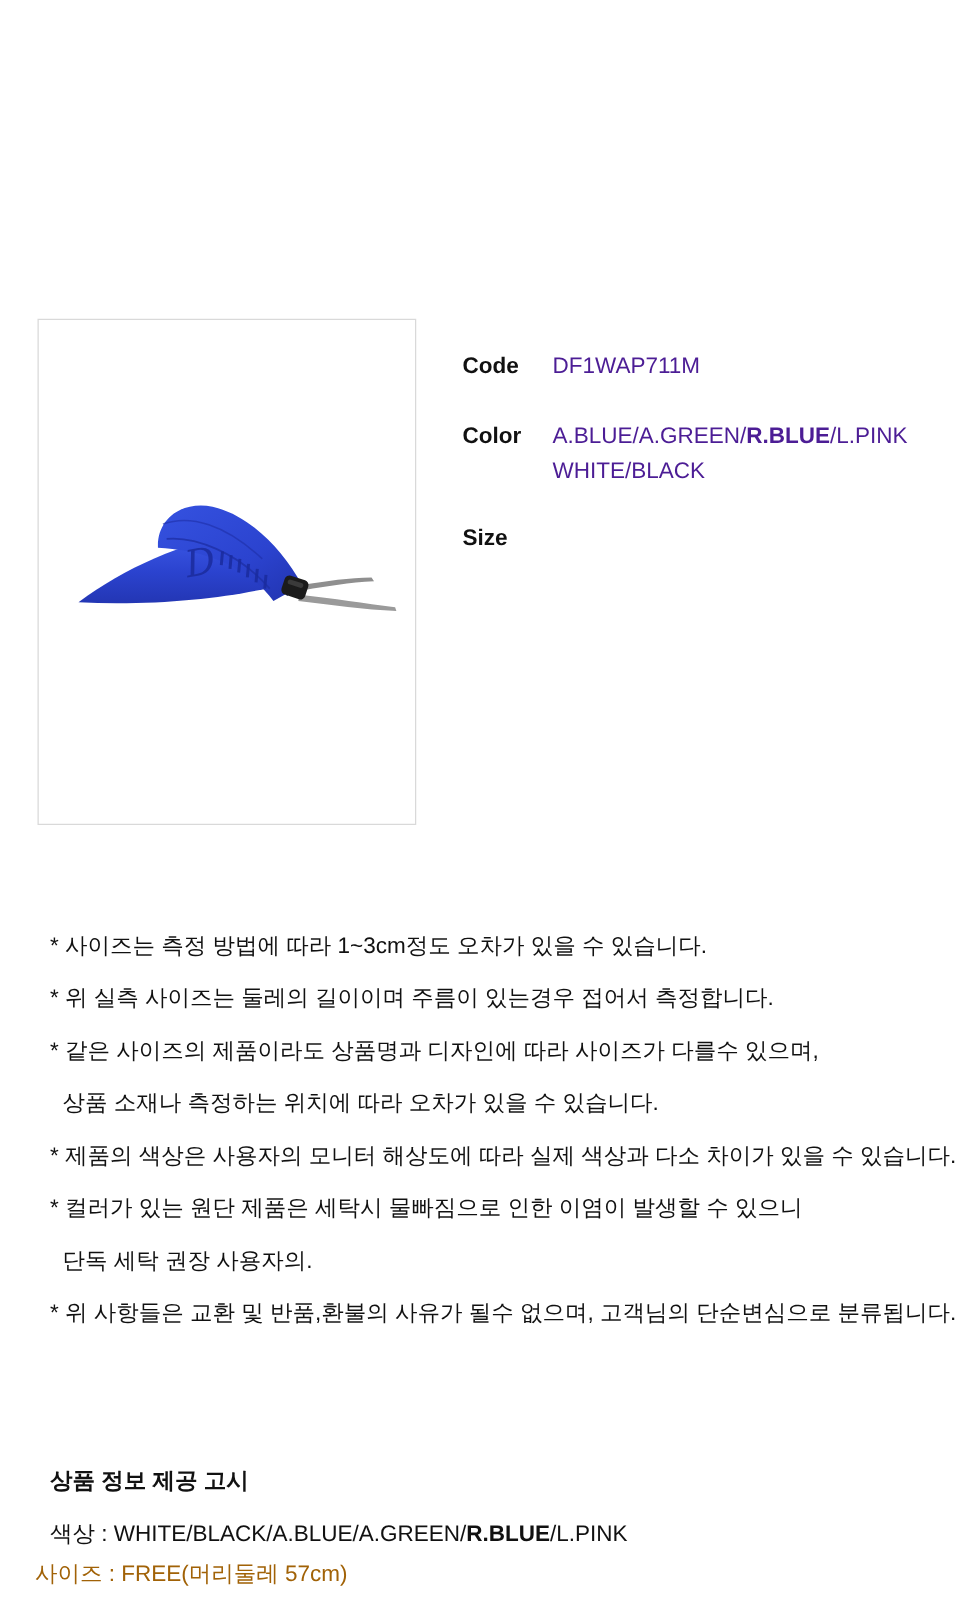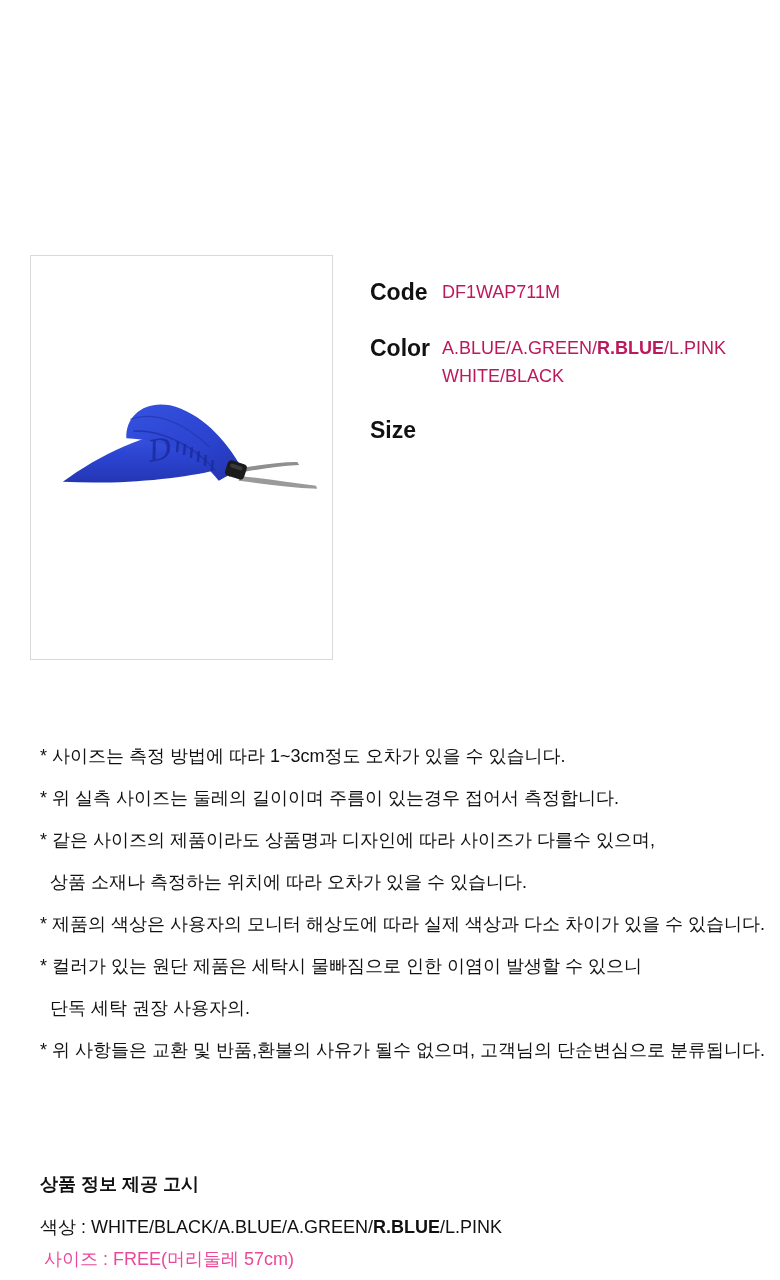--- a/index.html
+++ b/index.html
@@ -45,28 +45,28 @@
     width: 390px;
   }
   .info-row { position: absolute; left: 0; display: flex; }
   .info-row.code  { top: 0; }
   .info-row.color { top: 56px; }
   .info-row.size  { top: 138px; }
   .info-label {
     width: 72px;
     flex: 0 0 72px;
     font-weight: 700;
-    font-size: 23px;
+    font-size: 18px;
     line-height: 28px;
     color: #111111;
   }
   .info-value {
     font-size: 18px;
     line-height: 28px;
-    color: #be185d;
+    color: #4c1d95;
     white-space: nowrap;
   }
   .bold-seg { font-weight: 700; }
   .notes {
     position: absolute;
     left: 40px;
     top: 745px;
     width: 720px;
   }
   .note-line {
@@ -88,24 +88,24 @@
   .notice-color {
     position: absolute;
     left: 40px;
     top: 1215px;
     font-size: 18px;
     color: #111111;
     white-space: nowrap;
   }
   .notice-size {
     position: absolute;
-    left: 44px;
+    left: 28px;
     top: 1247px;
     font-size: 18px;
-    color: #ec4899;
+    color: #a16207;
     white-space: nowrap;
   }
 </style>
 </head>
 <body>
 
 <div class="page">
 
 
   <div class="product-image-box">

